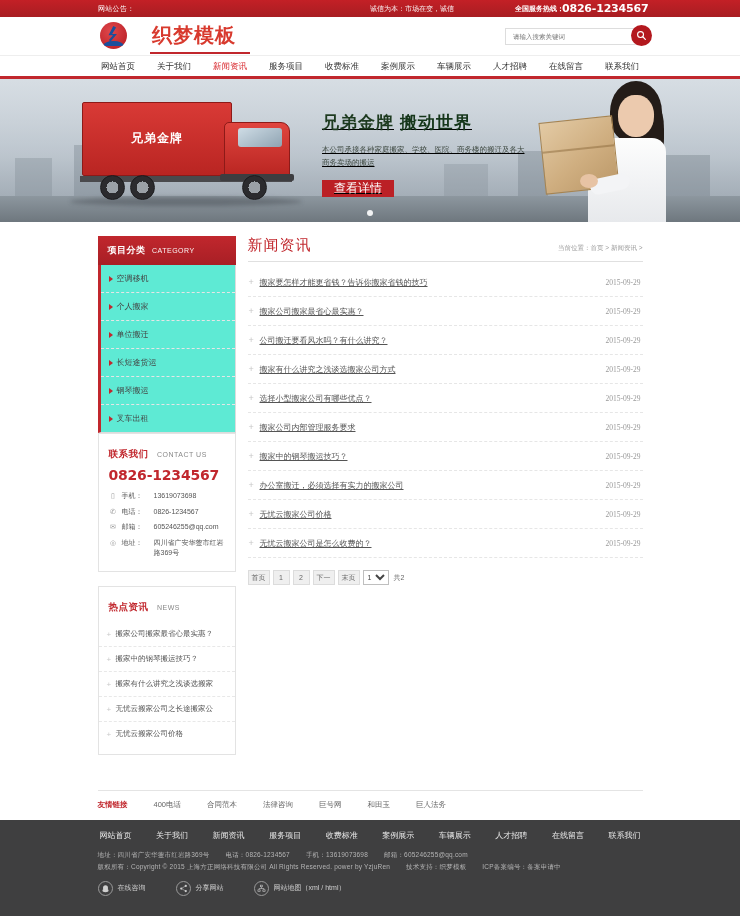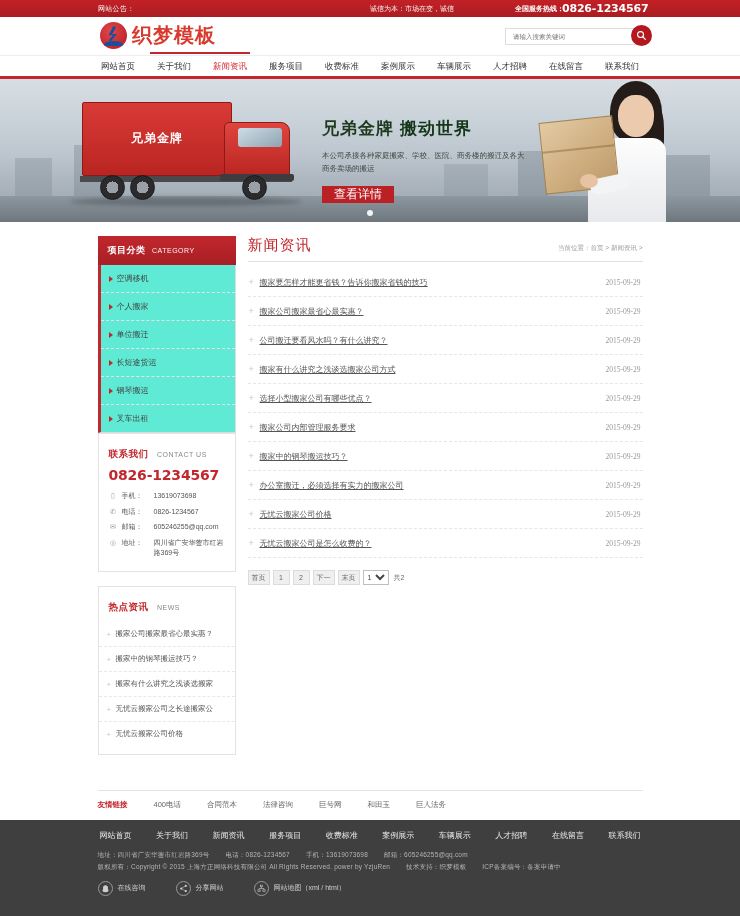--- a/index.html
+++ b/index.html
@@ -40,20 +40,21 @@
     background: #1a4f9c;
     clip-path: polygon(52% 0, 72% 10%, 44% 50%, 78% 50%, 30% 100%, 22% 86%, 50% 58%, 18% 58%);
   }
   .logo-mark::after {
     content: ""; position: absolute; left: 3px; bottom: 3px; width: 21px; height: 5px;
     background: #1a4f9c; border-radius: 50% 50% 0 0 / 100% 100% 0 0;
   }
   .logo-text {
     font-size: 20px; font-weight: bold; color: #d83a2e; letter-spacing: 1px;
     font-family: Liberation Mono, monospace;
+    margin-left: 20px;
   }
   .logo-underline { position: absolute; left: 150px; top: 35px; width: 100px; height: 2px; background: #c1272d; }
 
   .search-box {
     position: absolute; right: 103px; top: 11px; width: 132px; height: 17px;
     border: 1px solid #ddd; background: #fff; display: flex; align-items: center;
   }
   .search-box input {
     border: 0; outline: 0; flex: 1; font-size: 6.5px; padding-left: 7px;
     color: #999; font-family: "Liberation Sans", sans-serif; background: transparent;
@@ -134,21 +135,21 @@
     position: absolute; bottom: 8px; width: 25px; height: 25px; border-radius: 50%;
     background: radial-gradient(circle at 50% 50%, #9aa0a6 0 6px, #2b2b2e 6px 100%);
     border: 1px solid #1b1b1d;
   }
   .truck .w1 { left: 48px; } .truck .w2 { left: 78px; } .truck .w3 { left: 190px; }
   .truck .shadow {
     position: absolute; left: 18px; bottom: 2px; width: 232px; height: 9px;
     background: rgba(40,45,50,.32); border-radius: 50%; filter: blur(2px);
   }
 
-  .banner-copy { position: absolute; left: 322px; top: 38px; width: 250px; }
+  .banner-copy { position: absolute; left: 322px; top: 32px; width: 250px; text-decoration: underline; }
   .banner-title {
     font-size: 17px; font-weight: bold; color: #1e3b20; letter-spacing: 1px;
     font-family: "DejaVu Sans", sans-serif; white-space: nowrap;
   }
   .banner-title .t2 { color: #15361a; margin-left: 6px; }
   .banner-desc {
     margin-top: 9px; font-size: 7.5px; color: #3f4a42; line-height: 1.75; width: 205px;
   }
   .banner-btn {
     margin-top: 11px; width: 72px; height: 17px; background: #bb2025;

